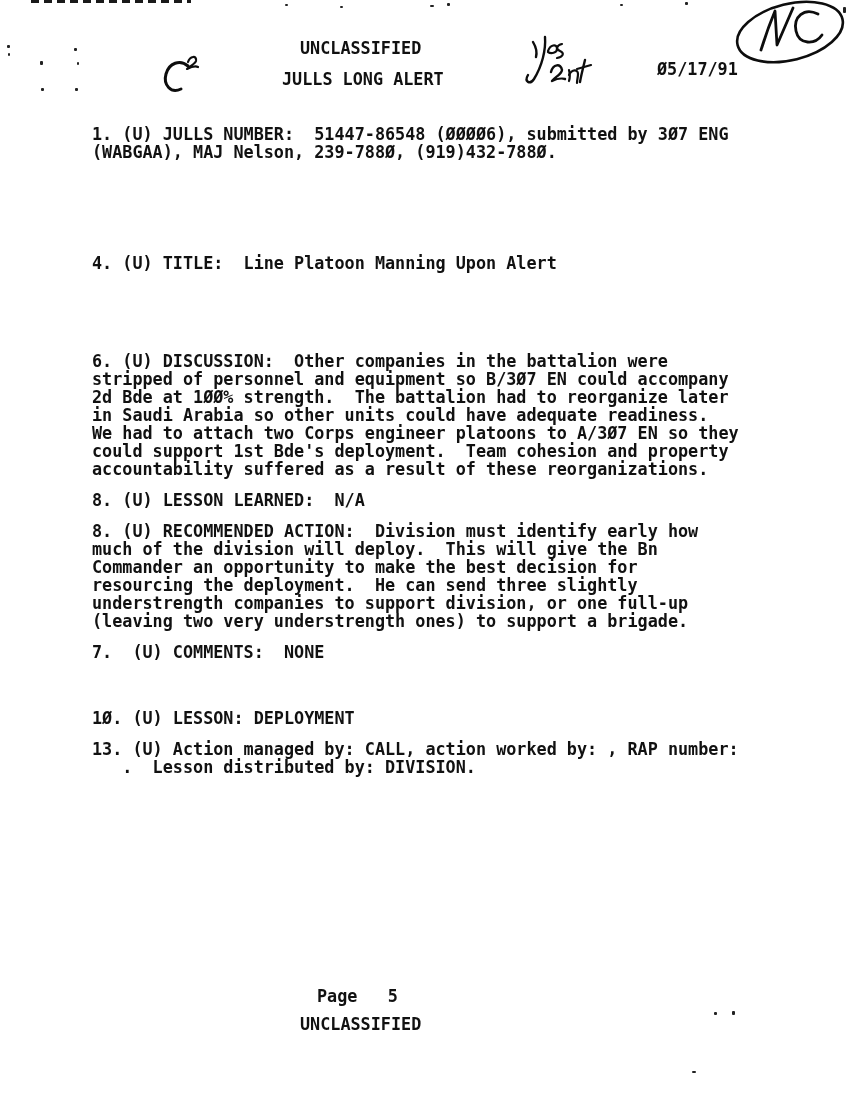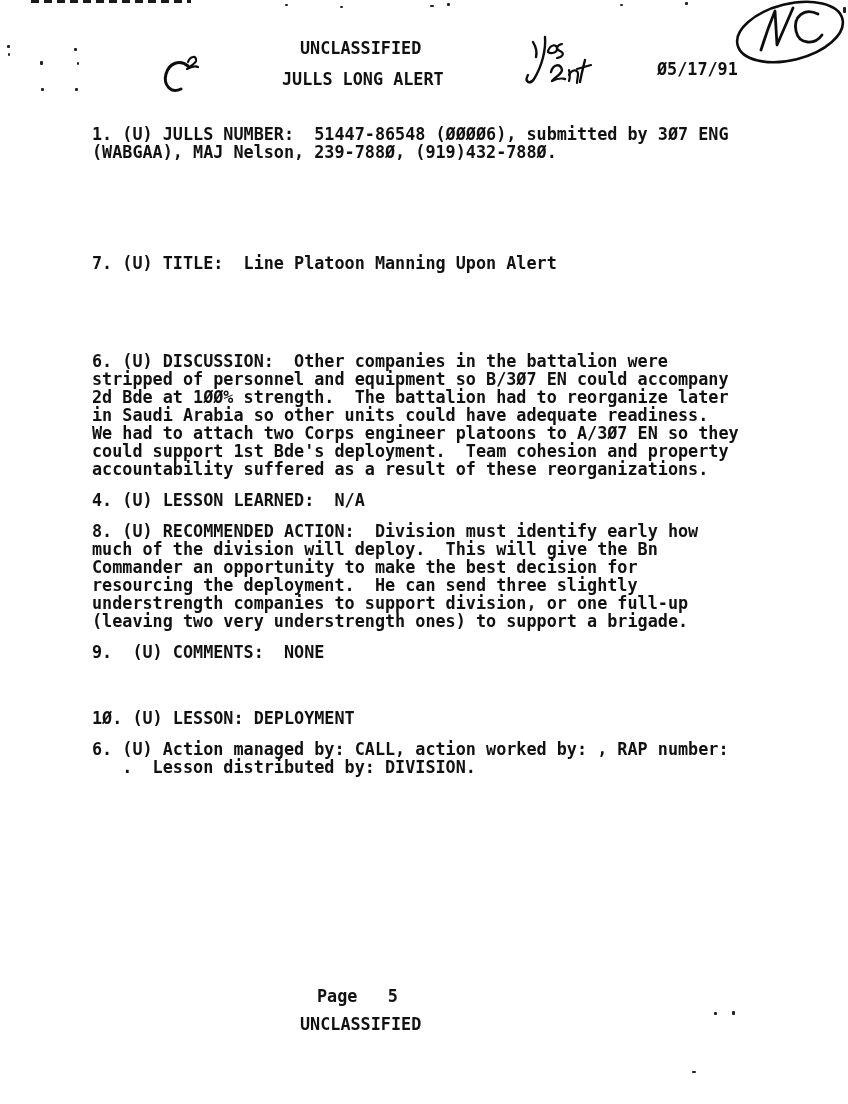--- a/index.html
+++ b/index.html
@@ -79,36 +79,36 @@
 
     <g>
       <ellipse cx="790" cy="32" rx="54" ry="28" transform="rotate(-14 790 32)" stroke-width="2.6"></ellipse>
       <path d="M 761,50 C 765,37 770,23 775,11 L 777,45 L 793,8" stroke-width="2.8"></path>
       <path d="M 818,14 C 804,7 793,17 796,31 C 799,45 815,45 822,35" stroke-width="2.8"></path>
     </g>
   </svg>
 
   <div class="txt para" style="top:125px">1. (U) JULLS NUMBER:  51447-86548 (ØØØØ6), submitted by 3Ø7 ENG
 (WABGAA), MAJ Nelson, 239-788Ø, (919)432-788Ø.</div>
-  <div class="txt para" style="top:254px">7. (U) TITLE:  Line Platoon Manning Upon Alert</div>
+  <div class="txt para" style="top:254px">4. (U) TITLE:  Line Platoon Manning Upon Alert</div>
   <div class="txt para" style="top:352px">6. (U) DISCUSSION:  Other companies in the battalion were
 stripped of personnel and equipment so B/3Ø7 EN could accompany
 2d Bde at 1ØØ% strength.  The battalion had to reorganize later
 in Saudi Arabia so other units could have adequate readiness.
 We had to attach two Corps engineer platoons to A/3Ø7 EN so they
 could support 1st Bde's deployment.  Team cohesion and property
 accountability suffered as a result of these reorganizations.</div>
-  <div class="txt para" style="top:491px">4. (U) LESSON LEARNED:  N/A</div>
+  <div class="txt para" style="top:491px">8. (U) LESSON LEARNED:  N/A</div>
   <div class="txt para" style="top:522px">8. (U) RECOMMENDED ACTION:  Division must identify early how
 much of the division will deploy.  This will give the Bn
 Commander an opportunity to make the best decision for
 resourcing the deployment.  He can send three slightly
 understrength companies to support division, or one full-up
 (leaving two very understrength ones) to support a brigade.</div>
-  <div class="txt para" style="top:643px">9.  (U) COMMENTS:  NONE</div>
+  <div class="txt para" style="top:643px">7.  (U) COMMENTS:  NONE</div>
   <div class="txt para" style="top:709px">1Ø. (U) LESSON: DEPLOYMENT</div>
-  <div class="txt para" style="top:740px">6. (U) Action managed by: CALL, action worked by: , RAP number:
+  <div class="txt para" style="top:740px">13. (U) Action managed by: CALL, action worked by: , RAP number:
    .  Lesson distributed by: DIVISION.</div>
 
   <div class="txt" style="left:317px;top:987px">Page   5</div>
   <div class="txt" style="left:300px;top:1015px">UNCLASSIFIED</div>
 
 </div>
 
 </body></html>

